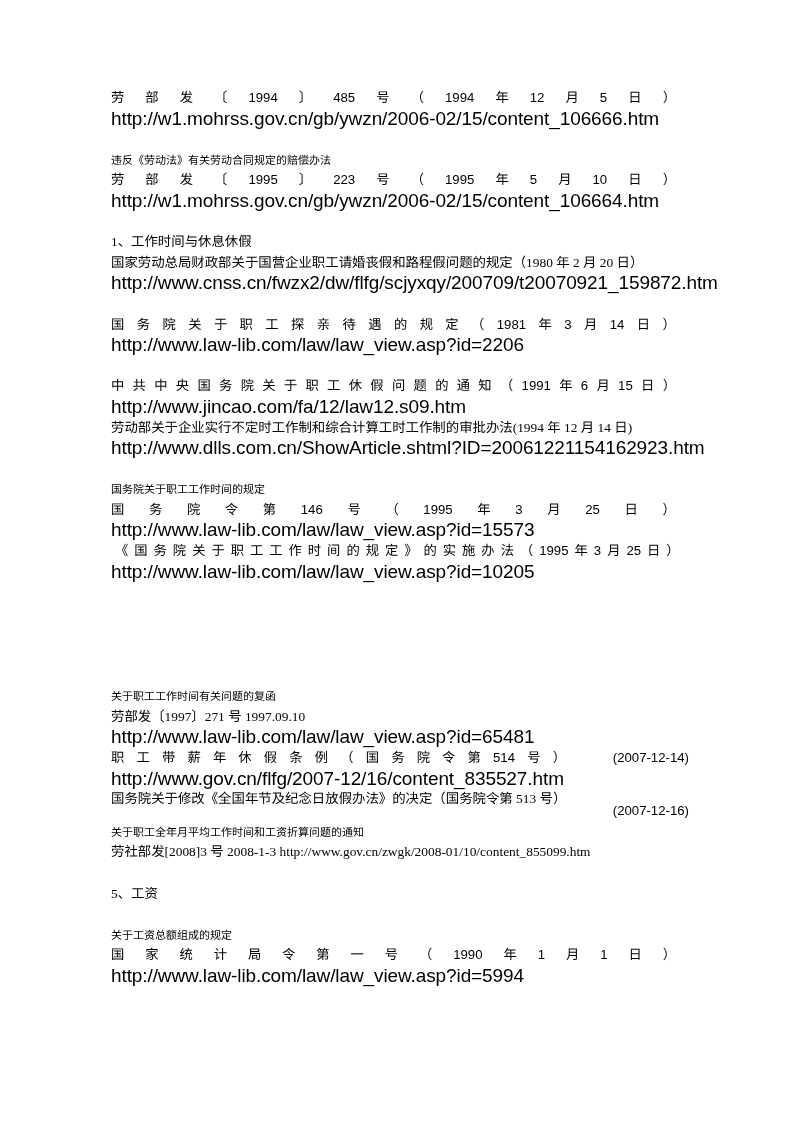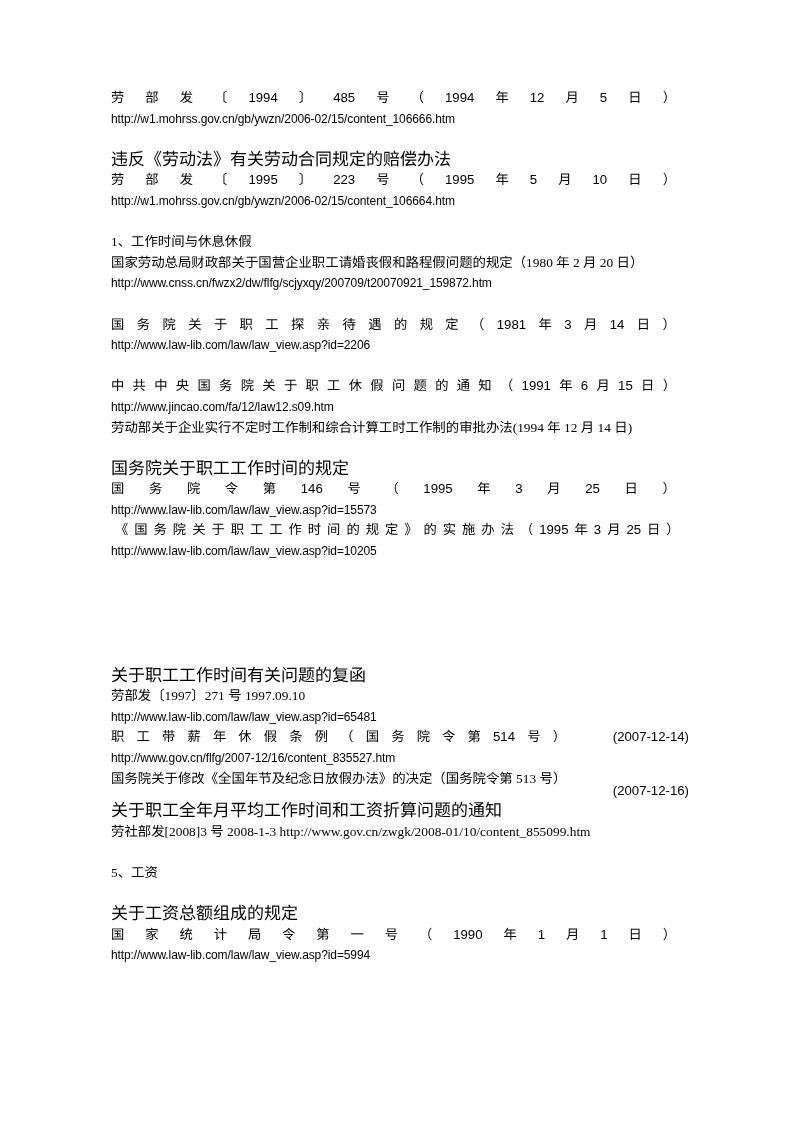--- a/index.html
+++ b/index.html
@@ -29,26 +29,26 @@
   
   .ln {
     font-size: 13.3px;
     line-height: 20.6px;
     white-space: nowrap;
     color: #000000;
   }
   
   .cn {
     font-family: Liberation Sans, sans-serif;
-    font-size: 17px;
+    font-size: 11px;
   }
   
   .url {
     font-family: "Liberation Sans", "DejaVu Sans", sans-serif;
-    font-size: 12px;
+    font-size: 19px;
     letter-spacing: -0.1px;
   }
   
   .spread {
     display: flex;
     justify-content: space-between;
     white-space: nowrap;
     width: 565px;
   }
   .spread > span { display: inline-block; }
@@ -194,20 +194,21 @@
         <span style="font-family: &quot;Liberation Sans&quot;, &quot;DejaVu Sans&quot;, sans-serif; font-size: 13.2px;">1991</span>
         <span>年</span>
         <span style="font-family: &quot;Liberation Sans&quot;, &quot;DejaVu Sans&quot;, sans-serif; font-size: 13.2px;">6</span>
         <span>月</span>
         <span style="font-family: &quot;Liberation Sans&quot;, &quot;DejaVu Sans&quot;, sans-serif; font-size: 13.2px;">15</span>
         <span>日</span>
         <span>）</span>
       </div>
     <div class="ln url">http://www.jincao.com/fa/12/law12.s09.htm</div>
     <div class="ln mixed wide-line">劳动部关于企业实行不定时工作制和综合计算工时工作制的审批办法(1994 年 12 月 14 日)</div>
+    <div class="ln url">http://www.dlls.com.cn/ShowArticle.shtml?ID=20061221154162923.htm</div>
 
     <div class="blank"></div>
 
     <div class="ln cn">国务院关于职工工作时间的规定</div>
     <div class="ln spread">
         <span>国</span>
         <span>务</span>
         <span>院</span>
         <span>令</span>
         <span>第</span>

